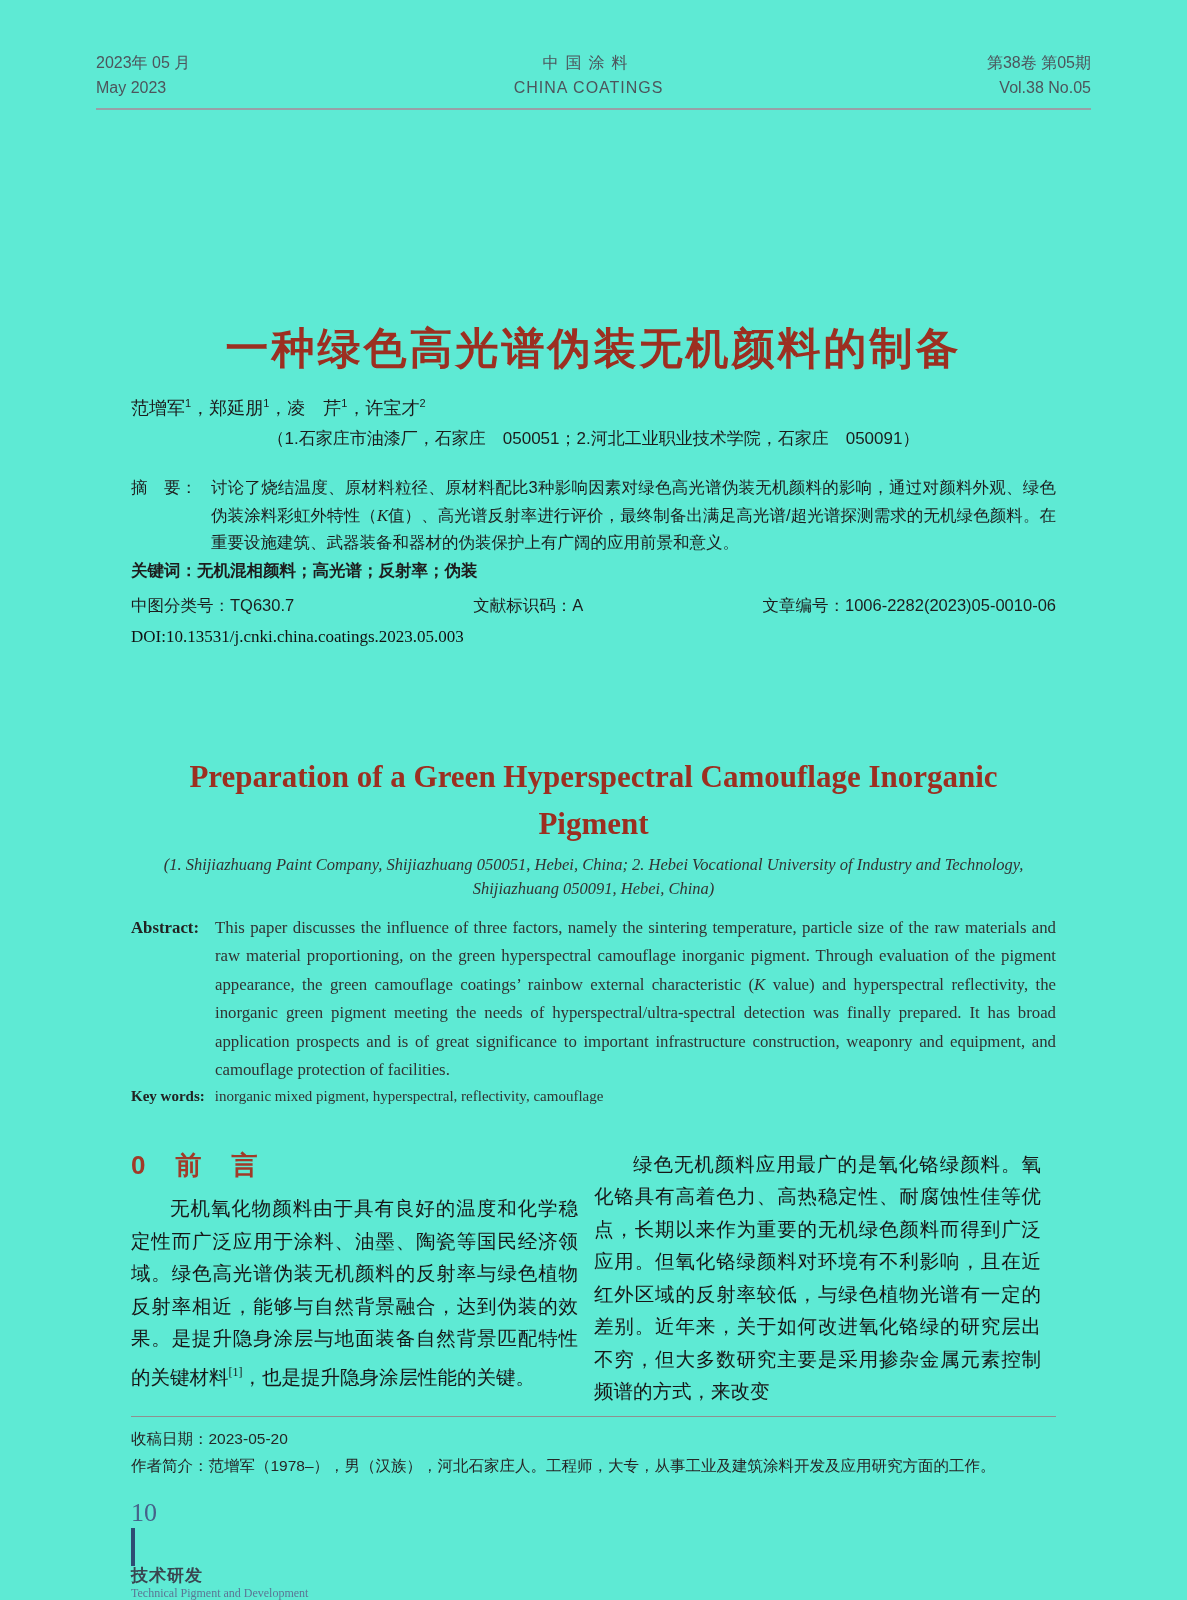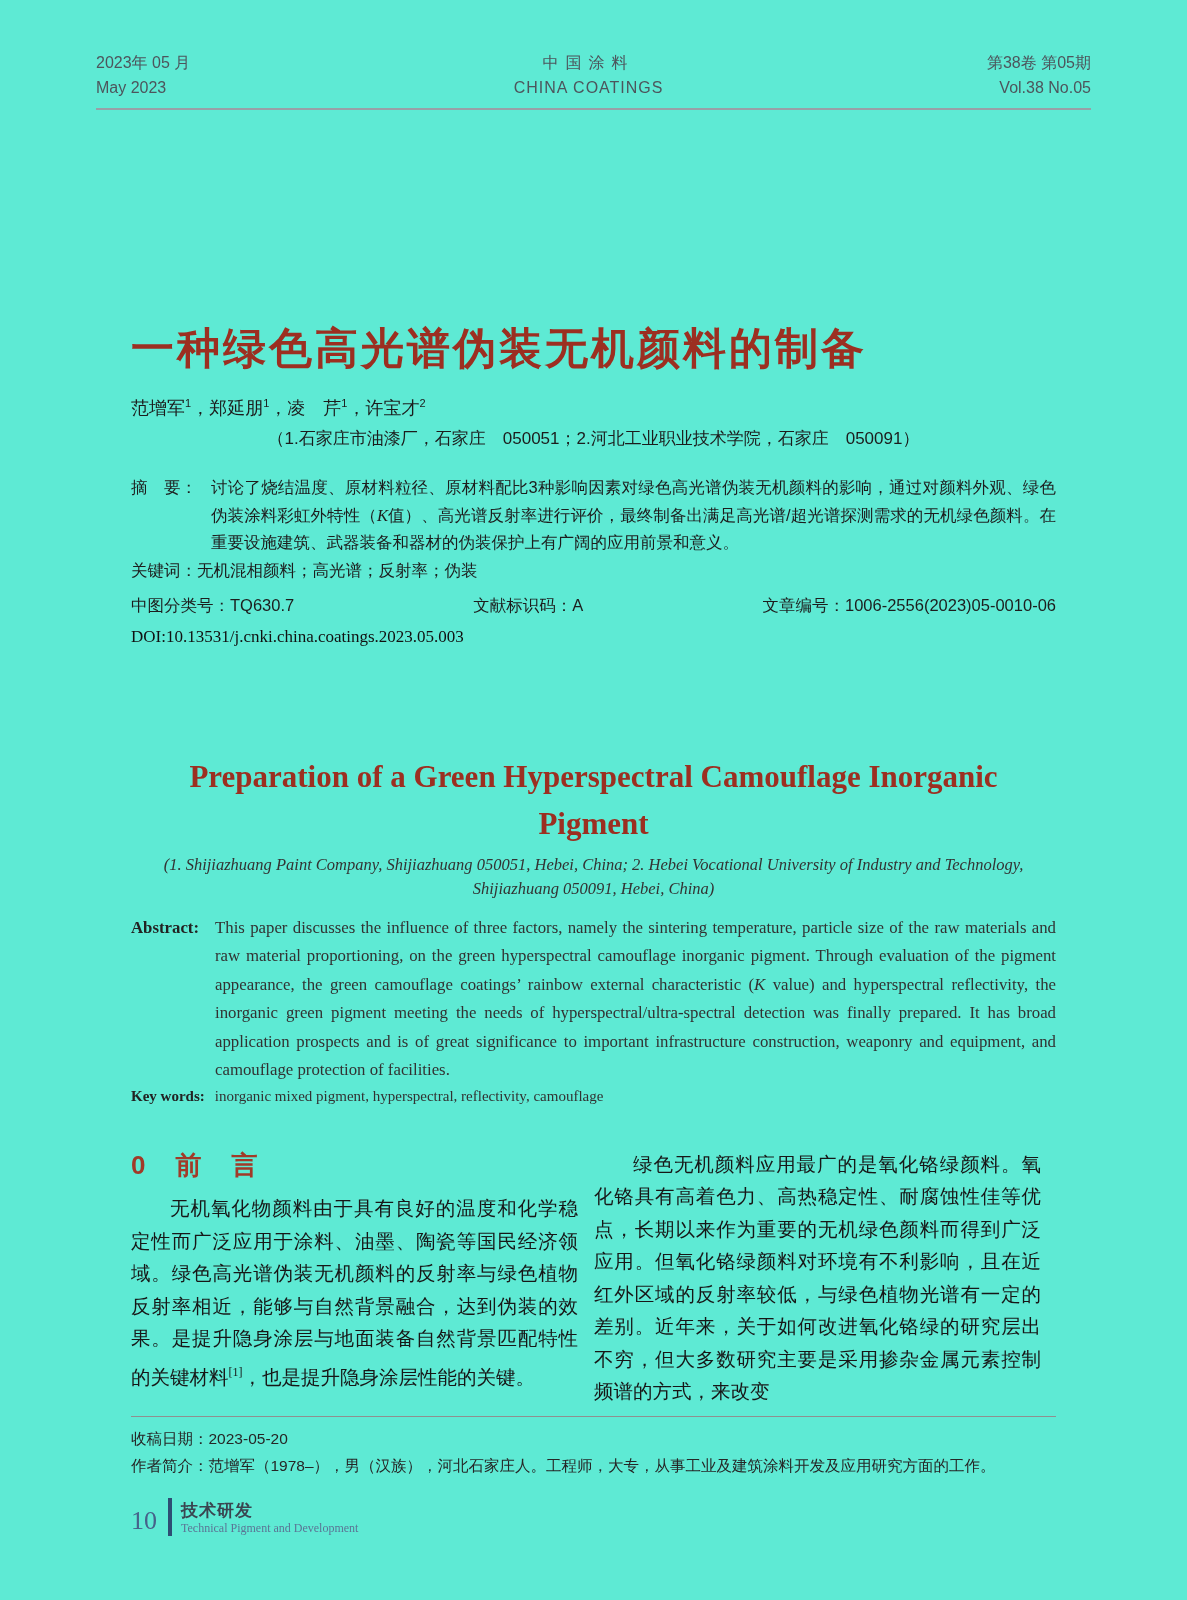--- a/index.html
+++ b/index.html
@@ -20,21 +20,21 @@
   .header .cell-left { text-align:left; }
   .header .cell-center { text-align:center; }
   .header .cell-right { text-align:right; }
   .journal-cn { letter-spacing:7px; }
   .journal-en { letter-spacing:1px; }
 
   
   .content { position:absolute; top:114px; left:131px; width:925px; }
 
   .title-cn {
-    margin-top:206px; text-align:left;
+    margin-top:206px; text-align:center;
     font-family:"Liberation Sans", sans-serif; font-weight:900;
     font-size:43px; letter-spacing:3px; color:#9c2f21;
   }
   .authors-cn {
     margin-top:18px; text-align:left; font-size:18px; color:#1c1c1c;
     font-family:"Liberation Sans", sans-serif;
   }
   .authors-cn sup, .authors-en sup { font-size:11px; }
   .affil-cn {
     margin-top:7px; text-align:center; font-size:17px; color:#1c1c1c;
@@ -45,21 +45,21 @@
     margin-top:24px; display:flex;
     font-family:"Liberation Sans", sans-serif;
     font-size:16.5px; line-height:27.5px; color:#1d1d1d;
   }
   .abs-cn .label { flex:none; width:80px; }
   .abs-cn .text { flex:1; text-align:justify; text-justify:inter-ideograph; }
   .kitalic { font-family:"Liberation Serif", serif; font-style:italic; }
 
   .kw-cn {
     margin-top:3px; display:flex;
-    font-family:"Liberation Sans", sans-serif; font-size:16.5px; color:#1d1d1d;
+    font-family:"Liberation Sans", sans-serif; font-size:16.5px; color:#1d1d1d;font-weight:bold;
   }
   .kw-cn .label { flex:none; }
 
   .meta-row {
     margin-top:13px; display:flex; justify-content:space-between;
     font-family:"Liberation Sans", sans-serif; font-size:16.5px; color:#1d1d1d;
   }
   .doi { margin-top:10px; font-size:17px; color:#111; }
 
   
@@ -101,21 +101,21 @@
 
   .bottom-rule { margin-top:7px; border-top:1.5px solid #8f8f8f; }
   .notes {
     margin-top:8px; font-family:"Liberation Sans", sans-serif;
     font-size:15.5px; line-height:27px; color:#262626;
   }
 
   
   .page-footer {
     position:absolute; top:1498px; left:131px;
-    display:flex; align-items:flex-end;
+    display:flex; align-items:flex-start;flex-direction:column;
   }
   .pf-num { font-size:26px; color:#46628a; margin-right:11px; }
   .pf-bar { width:4px; height:38px; background:#2e4d74; margin-right:9px; }
   .pf-col .cn {
     font-family:"Liberation Sans", sans-serif; font-weight:bold;
     font-size:17px; letter-spacing:1px; color:#3a4550; line-height:20px;
   }
   .pf-col .en { font-size:12px; color:#5b7595; line-height:15px; }
 </style>
 </head>
@@ -156,21 +156,21 @@
     </div>
 
     <div class="kw-cn">
       <div class="label">关键词：</div>
       <div>无机混相颜料；高光谱；反射率；伪装</div>
     </div>
 
     <div class="meta-row">
       <span>中图分类号：TQ630.7</span>
       <span>文献标识码：A</span>
-      <span>文章编号：1006-2556(2023)05-0010-06</span>
+      <span>文章编号：1006-2282(2023)05-0010-06</span>
     </div>
     <div class="doi">DOI:10.13531/j.cnki.china.coatings.2023.05.003</div>
 
     <h2 class="title-en" style="margin-bottom:0;">Preparation of a Green Hyperspectral Camouflage Inorganic Pigment</h2>
 
 
     <div class="affil-en">(1. Shijiazhuang Paint Company, Shijiazhuang 050051, Hebei, China; 2. Hebei Vocational University of Industry and Technology, Shijiazhuang 050091, Hebei, China)</div>
 
     <div class="abs-en">
       <div class="label">Abstract:</div>

